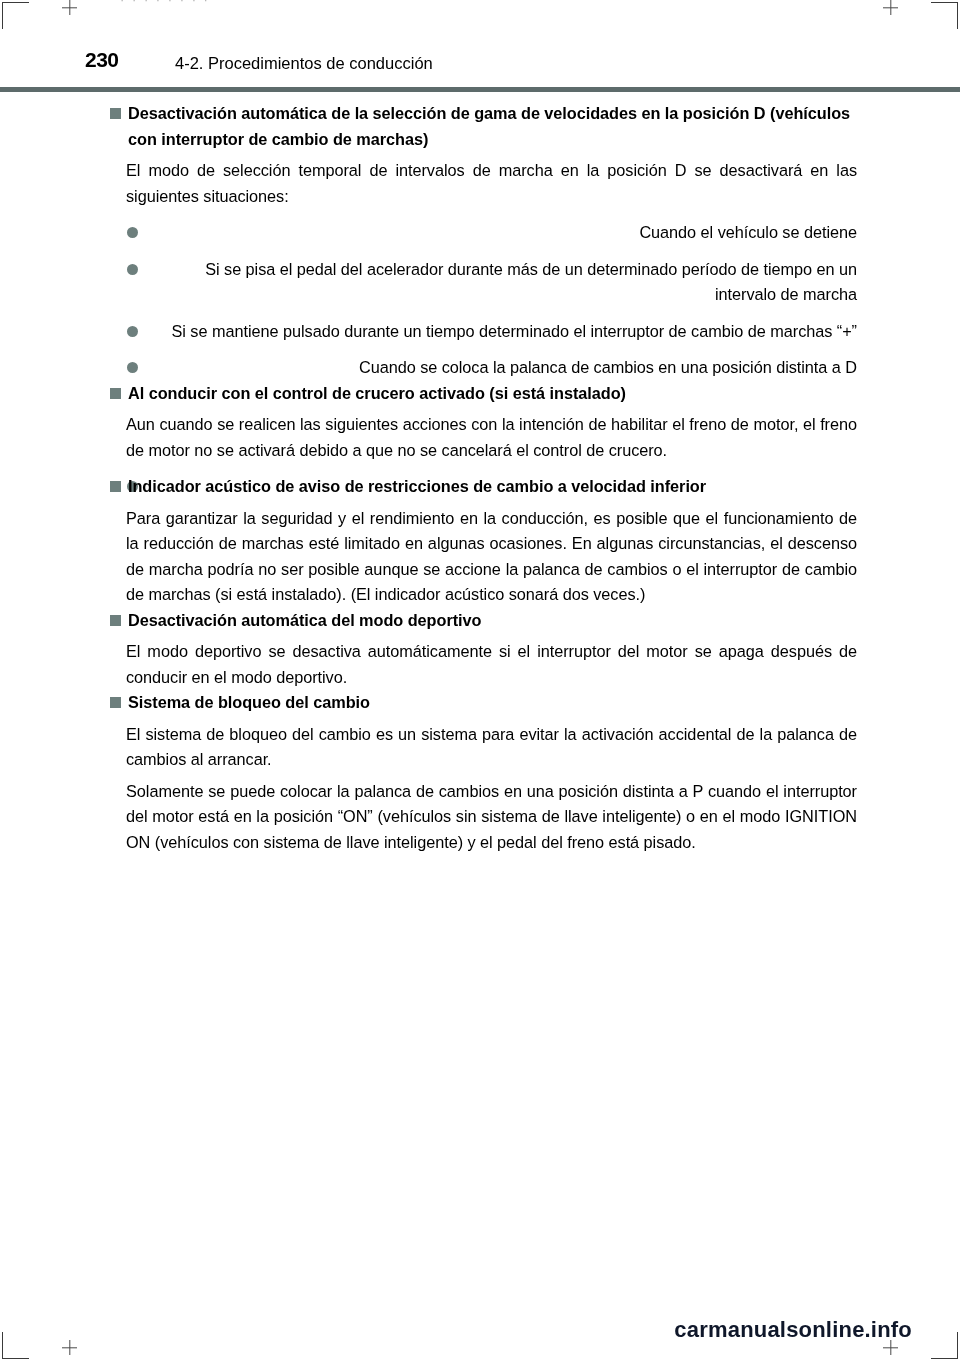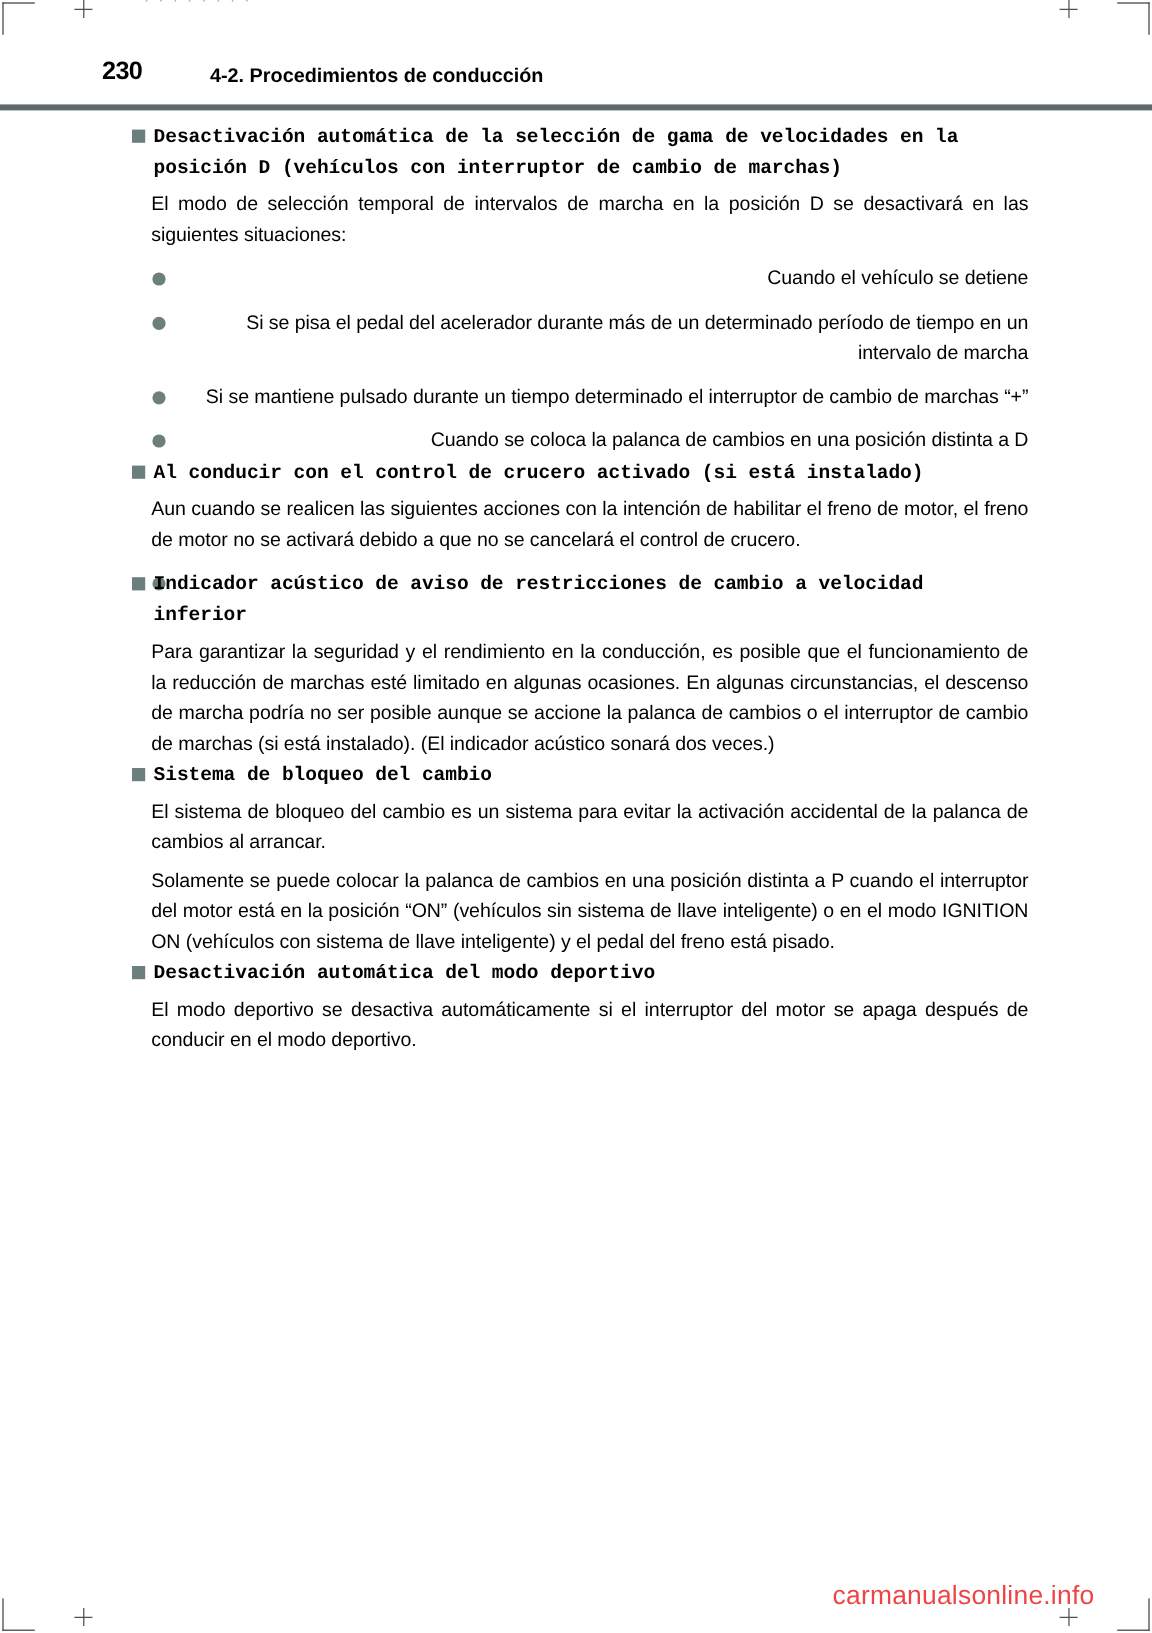--- a/index.html
+++ b/index.html
@@ -79,21 +79,21 @@
     font-weight: bold;
     line-height: 32px;
     letter-spacing: -0.5px;
   }
   .header-title {
     position: absolute;
     left: 175px;
     top: 8px;
     font-size: 16.5px;
     line-height: 22px;
-    font-weight: bold;
+    font-weight: normal;
   }
   .header-rule {
     position: absolute;
     top: 87px;
     left: 0;
     width: 960px;
     height: 5px;
     background: #5d6b6b;
   }
 
@@ -109,21 +109,21 @@
 
   .sec-head {
     position: relative;
     padding-left: 23px;
     font-size: 16.3px;
     font-weight: bold;
     line-height: 25.5px;
     margin-top: 13px;
     letter-spacing: -0.05px;
   }
-  .sec-head:first-child { margin-top: 0; font-family: Liberation Mono, monospace; }
+  .sec-head:first-child { margin-top: 0; }
   .sq-bullet {
     position: absolute;
     left: 5px;
     top: 7px;
     width: 11px;
     height: 11px;
     background: #6d7f7d;
     display: block;
   }
 
@@ -156,23 +156,24 @@
     background: #6d7f7d;
     display: block;
   }
 
   
   .watermark {
     position: absolute;
     right: 48px;
     bottom: 18px;
     font-size: 22px;
-    color: #ef4444;
+    color: #0f172a;
     letter-spacing: 0.2px;
     line-height: 26px;
+    font-weight: bold;
   }
 </style>
 </head>
 <body>
 
 <div class="crop-corner crop-tl"></div>
 <div class="crop-corner crop-tr"></div>
 <div class="crop-corner crop-bl"></div>
 <div class="crop-corner crop-br"></div>
 
@@ -203,23 +204,23 @@
     <div class="section">
       <div class="sec-head"><span class="sq-bullet"></span><span>Al conducir con el control de crucero activado (si está instalado)</span></div>
       <p class="body">Aun cuando se realicen las siguientes acciones con la intención de habilitar el freno de motor, el freno de motor no se activará debido a que no se cancelará el control de crucero.</p>
       <div class="dot-item"><span class="dot-bullet"></span></div>
     </div>
     <div class="section">
       <div class="sec-head"><span class="sq-bullet"></span><span>Indicador acústico de aviso de restricciones de cambio a velocidad inferior</span></div>
       <p class="body">Para garantizar la seguridad y el rendimiento en la conducción, es posible que el funcionamiento de la reducción de marchas esté limitado en algunas ocasiones. En algunas circunstancias, el descenso de marcha podría no ser posible aunque se accione la palanca de cambios o el interruptor de cambio de marchas (si está instalado). (El indicador acústico sonará dos veces.)</p>
     </div>
     <div class="section">
+      <div class="sec-head"><span class="sq-bullet"></span><span>Desactivación automática del modo deportivo</span></div>
+      <p class="body">El modo deportivo se desactiva automáticamente si el interruptor del motor se apaga después de conducir en el modo deportivo.</p>
+    </div>
+    <div class="section">
       <div class="sec-head"><span class="sq-bullet"></span><span>Sistema de bloqueo del cambio</span></div>
       <p class="body">El sistema de bloqueo del cambio es un sistema para evitar la activación accidental de la palanca de cambios al arrancar.</p>
       <p class="body">Solamente se puede colocar la palanca de cambios en una posición distinta a P cuando el interruptor del motor está en la posición “ON” (vehículos sin sistema de llave inteligente) o en el modo IGNITION ON (vehículos con sistema de llave inteligente) y el pedal del freno está pisado.</p>
     </div>
-    <div class="section">
-      <div class="sec-head"><span class="sq-bullet"></span><span>Desactivación automática del modo deportivo</span></div>
-      <p class="body">El modo deportivo se desactiva automáticamente si el interruptor del motor se apaga después de conducir en el modo deportivo.</p>
-    </div>
   </div>
 
 <div class="watermark">carmanualsonline.info</div>
 
 </body></html>

